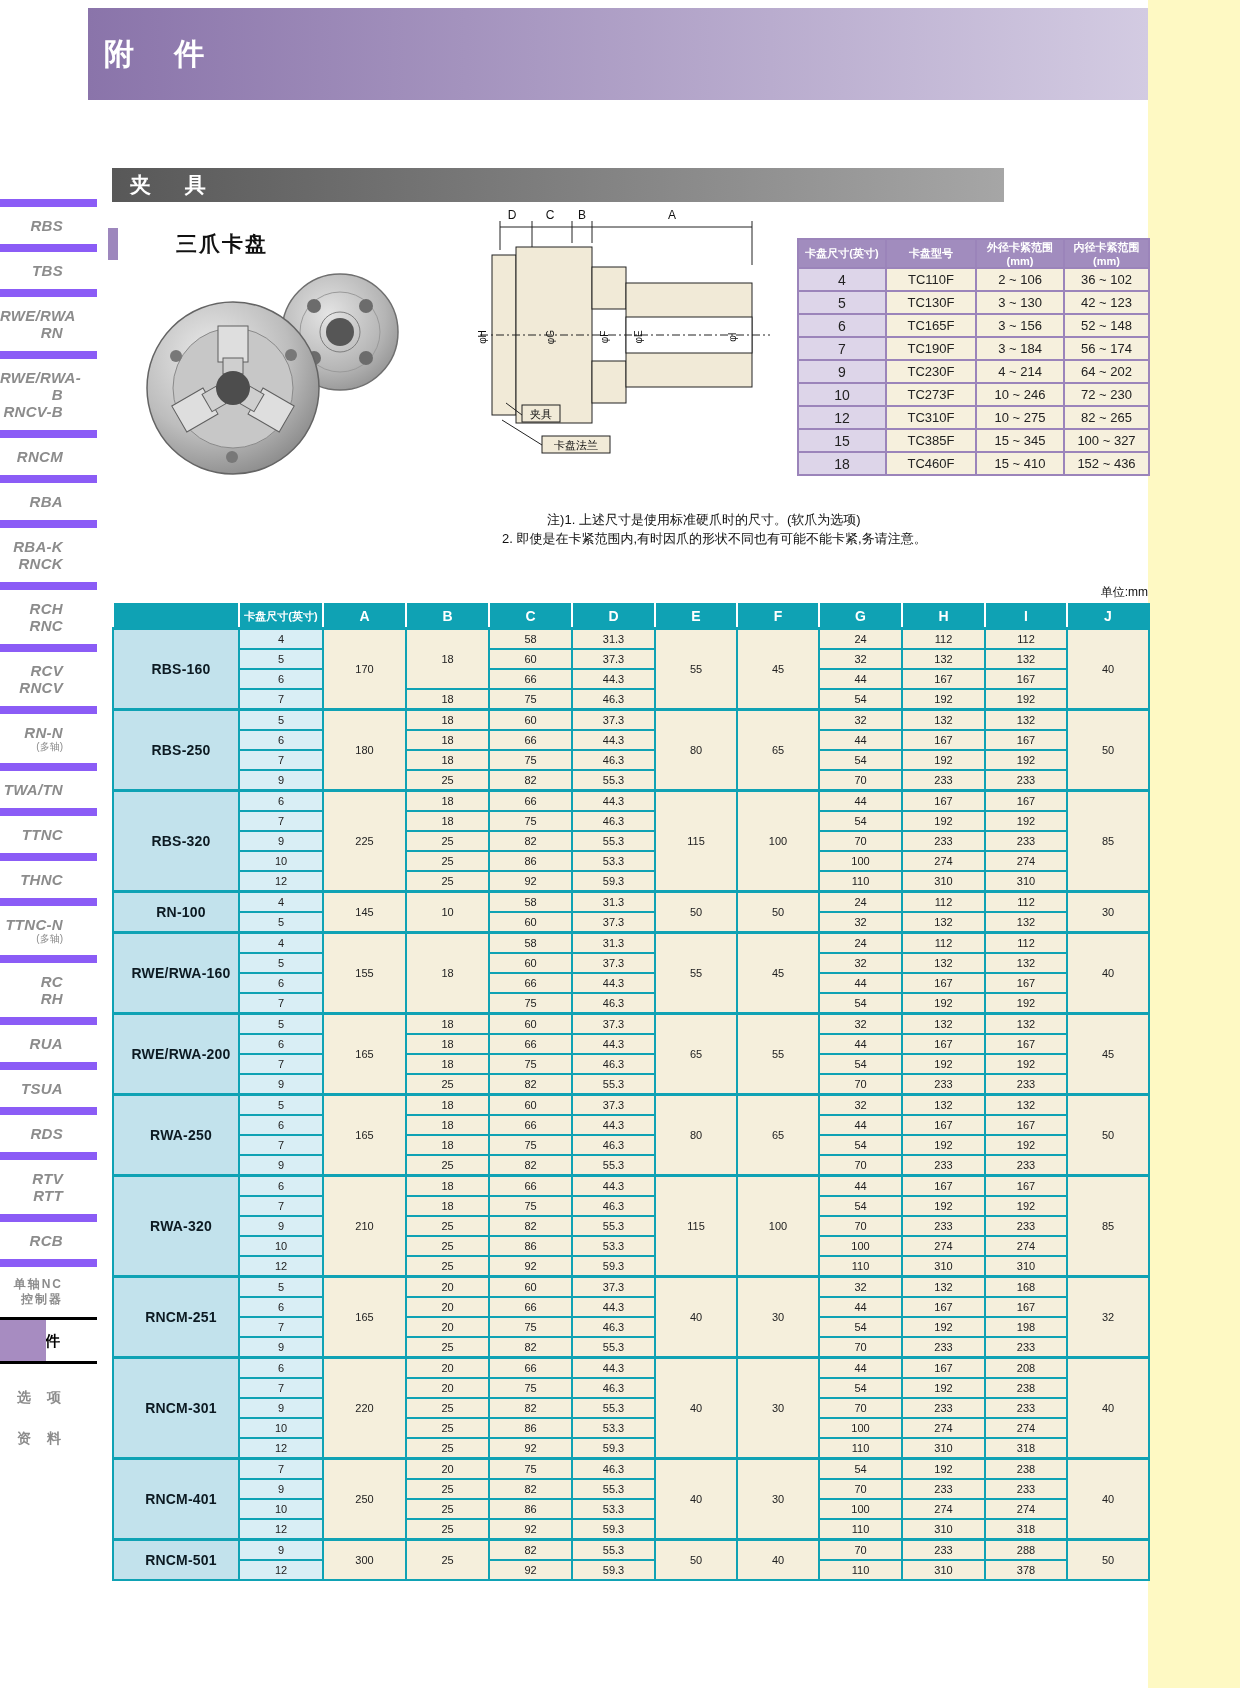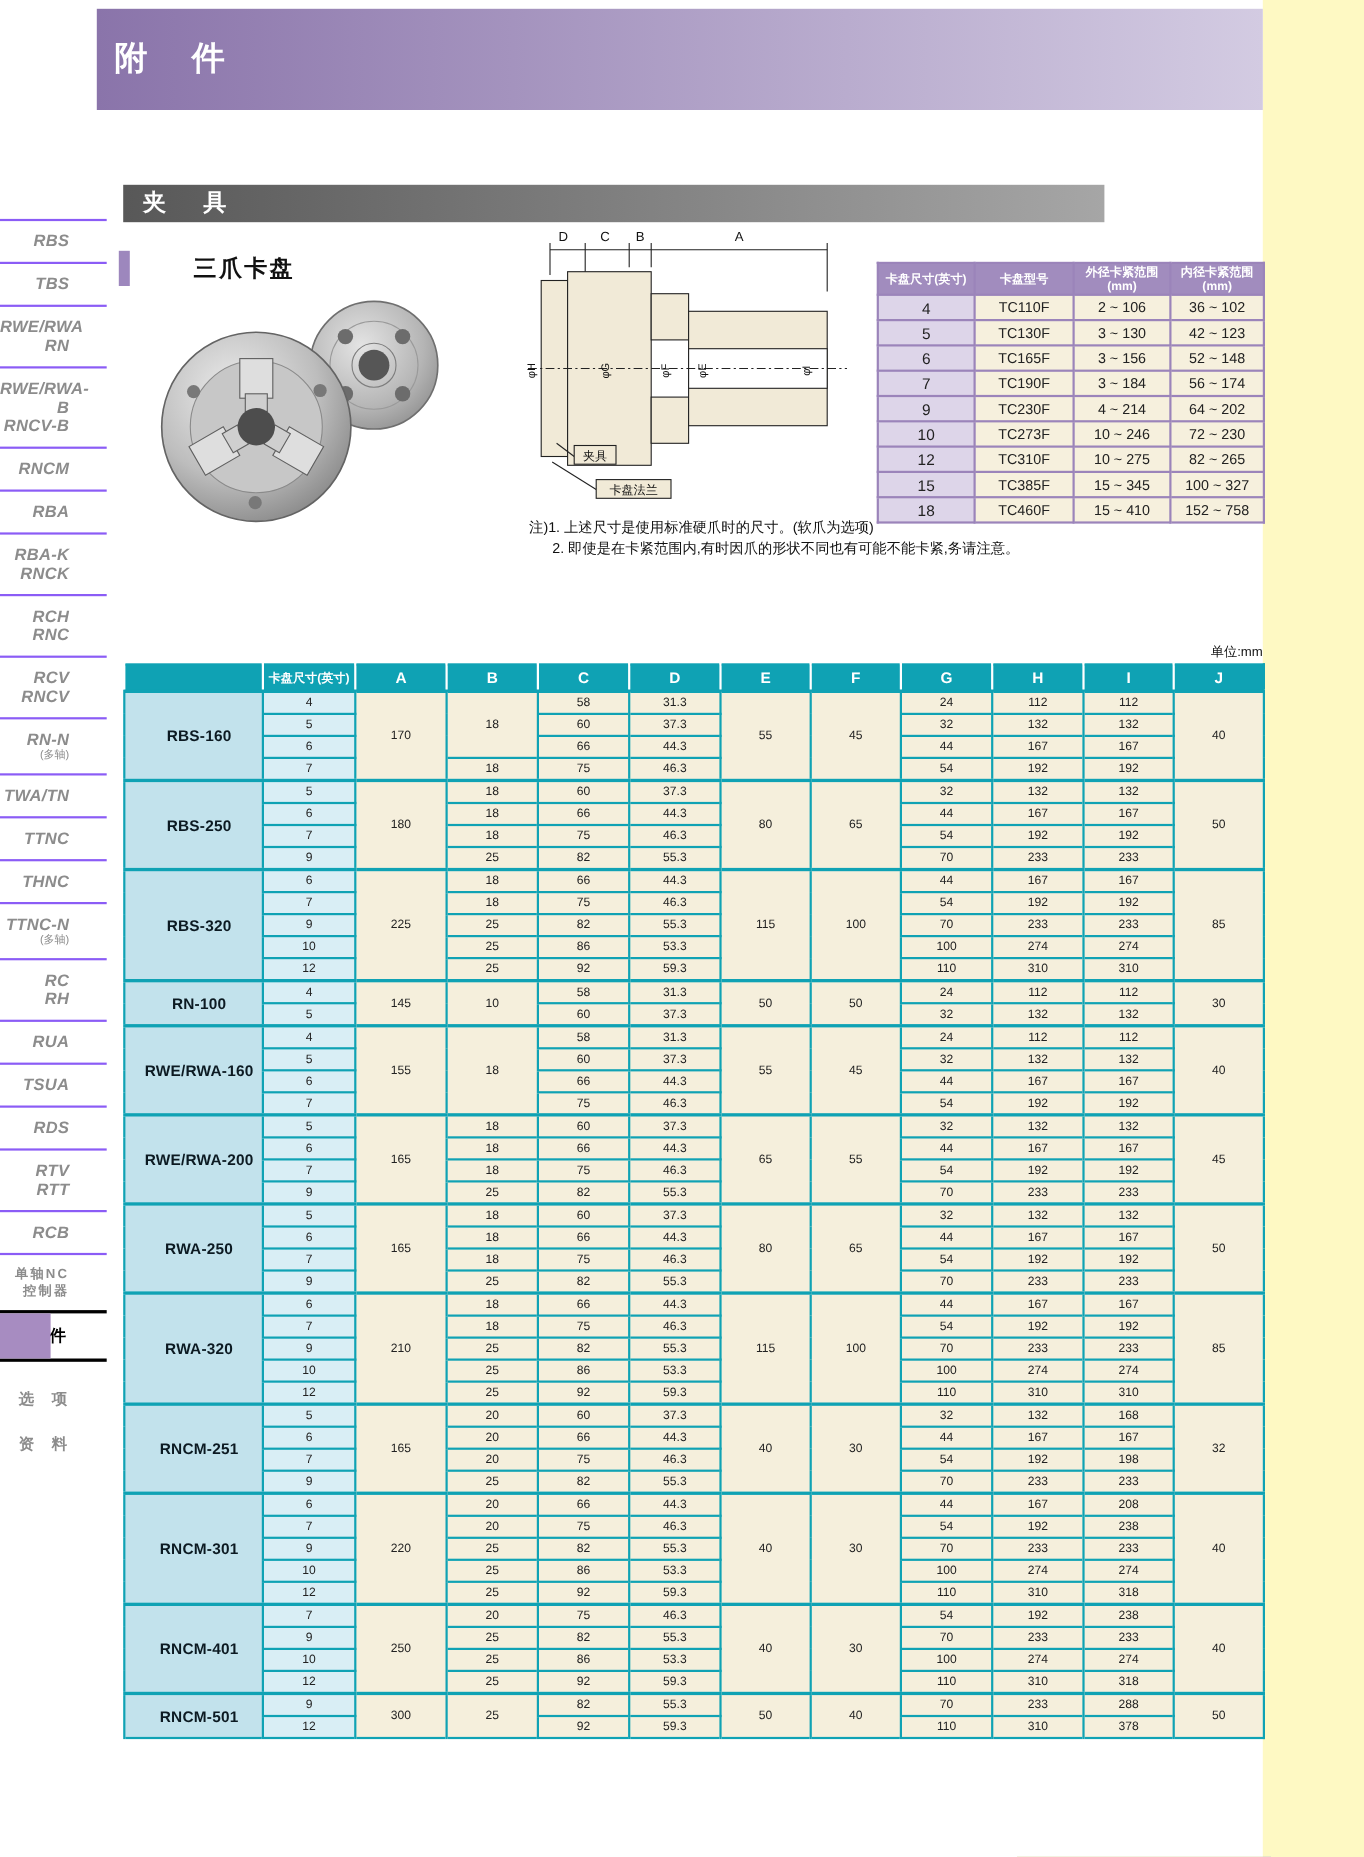--- a/index.html
+++ b/index.html
@@ -6,21 +6,21 @@
   .page{position:relative;width:1240px;height:1688px;background:#fef9c3;overflow:hidden;}
   .panel{position:absolute;left:0;top:0;width:1148px;height:1688px;background:#ffffff;}
 
   
   .banner{position:absolute;left:88px;top:8px;width:1060px;height:92px;
           background:linear-gradient(to right,#8a74aa,#d3cbe2);}
   .banner-title{color:#fff;font-size:30px;font-weight:bold;letter-spacing:16px;line-height:92px;padding-left:16px;}
 
   
   .sidebar{position:absolute;left:0;top:199px;width:97px;}
-  .sb-item{border-top:2px solid #8b5cf6;padding:10px 34px 10px 0;text-align:right;}
+  .sb-item{border-top:8px solid #8b5cf6;padding:10px 34px 10px 0;text-align:right;}
   .sb-line{font-size:15px;font-weight:bold;font-style:italic;color:#8c8c8c;line-height:17px;letter-spacing:0.3px;}
   .sb-sub{font-size:10px;color:#8c8c8c;line-height:12px;}
   .sb-item.cn .sb-line{font-style:normal;font-size:12px;letter-spacing:2px;line-height:15px;}
   .sb-item.active{position:relative;border-top:3px solid #000;border-bottom:3px solid #000;padding:13px 34px 13px 0;}
   .sb-item.active .sb-line{font-style:normal;color:#000;font-size:15px;letter-spacing:3px;}
   .sb-item.active::before{content:"";position:absolute;left:0;top:0;bottom:0;width:46px;background:#a78cc1;}
   .sb-item.plain{border-top:none;margin-top:26px;padding:0 30px 0 0;}
   .sb-item.plain .sb-line{font-style:normal;color:#8c8c8c;font-size:14px;letter-spacing:6px;padding-left:12px;}
 
   
@@ -35,21 +35,21 @@
 
   .photo{position:absolute;left:118px;top:260px;}
   .drawing{position:absolute;left:430px;top:205px;}
 
   
   table.spec{position:absolute;left:797px;top:238px;border-collapse:collapse;table-layout:fixed;}
   .spec th{background:#a18cbe;color:#fff;font-size:11px;font-weight:bold;border:2px solid #9b84ba;height:22px;padding:0 2px;}
   .spec td{background:#f6f0dd;font-size:13px;color:#222;text-align:center;border:2px solid #9b84ba;height:21px;padding:0;}
   .spec td.c0{background:#ddd5e9;font-size:14px;}
 
-  .notes{position:absolute;left:481px;top:470px;font-size:13px;color:#111;line-height:19px;}
+  .notes{position:absolute;left:481px;top:510px;font-size:13px;color:#111;line-height:19px;text-align:center;}
   .notes .l2{margin-left:21px;}
   .unit{position:absolute;right:92px;top:584px;font-size:12px;color:#111;}
 
   
   .main{position:absolute;left:112px;top:603px;}
   table.main-t{border-collapse:collapse;table-layout:fixed;width:1036px;border:2px solid #0fa2b4;}
   .main-t th{background:#0fa2b4;color:#fff;font-weight:bold;font-size:14px;height:22px;border-left:2px solid #fff;padding:0;}
   .main-t th.sz{font-size:11px;}
   .main-t td{border-left:2px solid #0fa2b4;border-top:2px solid #0fa2b4;text-align:center;font-size:11px;color:#222;height:18px;padding:0;line-height:12px;}
   .main-t td.model{background:#c2e2ec;font-size:14px;font-weight:bold;color:#0c1a22;text-align:center;padding-left:10px;letter-spacing:0.2px;}
@@ -320,21 +320,21 @@
         <tr>
           <td class="c0">15</td>
           <td>TC385F</td>
           <td>15 ~ 345</td>
           <td>100 ~ 327</td>
         </tr>
         <tr>
           <td class="c0">18</td>
           <td>TC460F</td>
           <td>15 ~ 410</td>
-          <td>152 ~ 758</td>
+          <td>152 ~ 436</td>
         </tr>
       </tbody>
   </table>
 
   <div class="notes">
     <div>注)1.  上述尺寸是使用标准硬爪时的尺寸。(软爪为选项)</div>
     <div class="l2">2.  即使是在卡紧范围内,有时因爪的形状不同也有可能不能卡紧,务请注意。</div>
   </div>
 
   <div class="unit">单位:mm</div>

